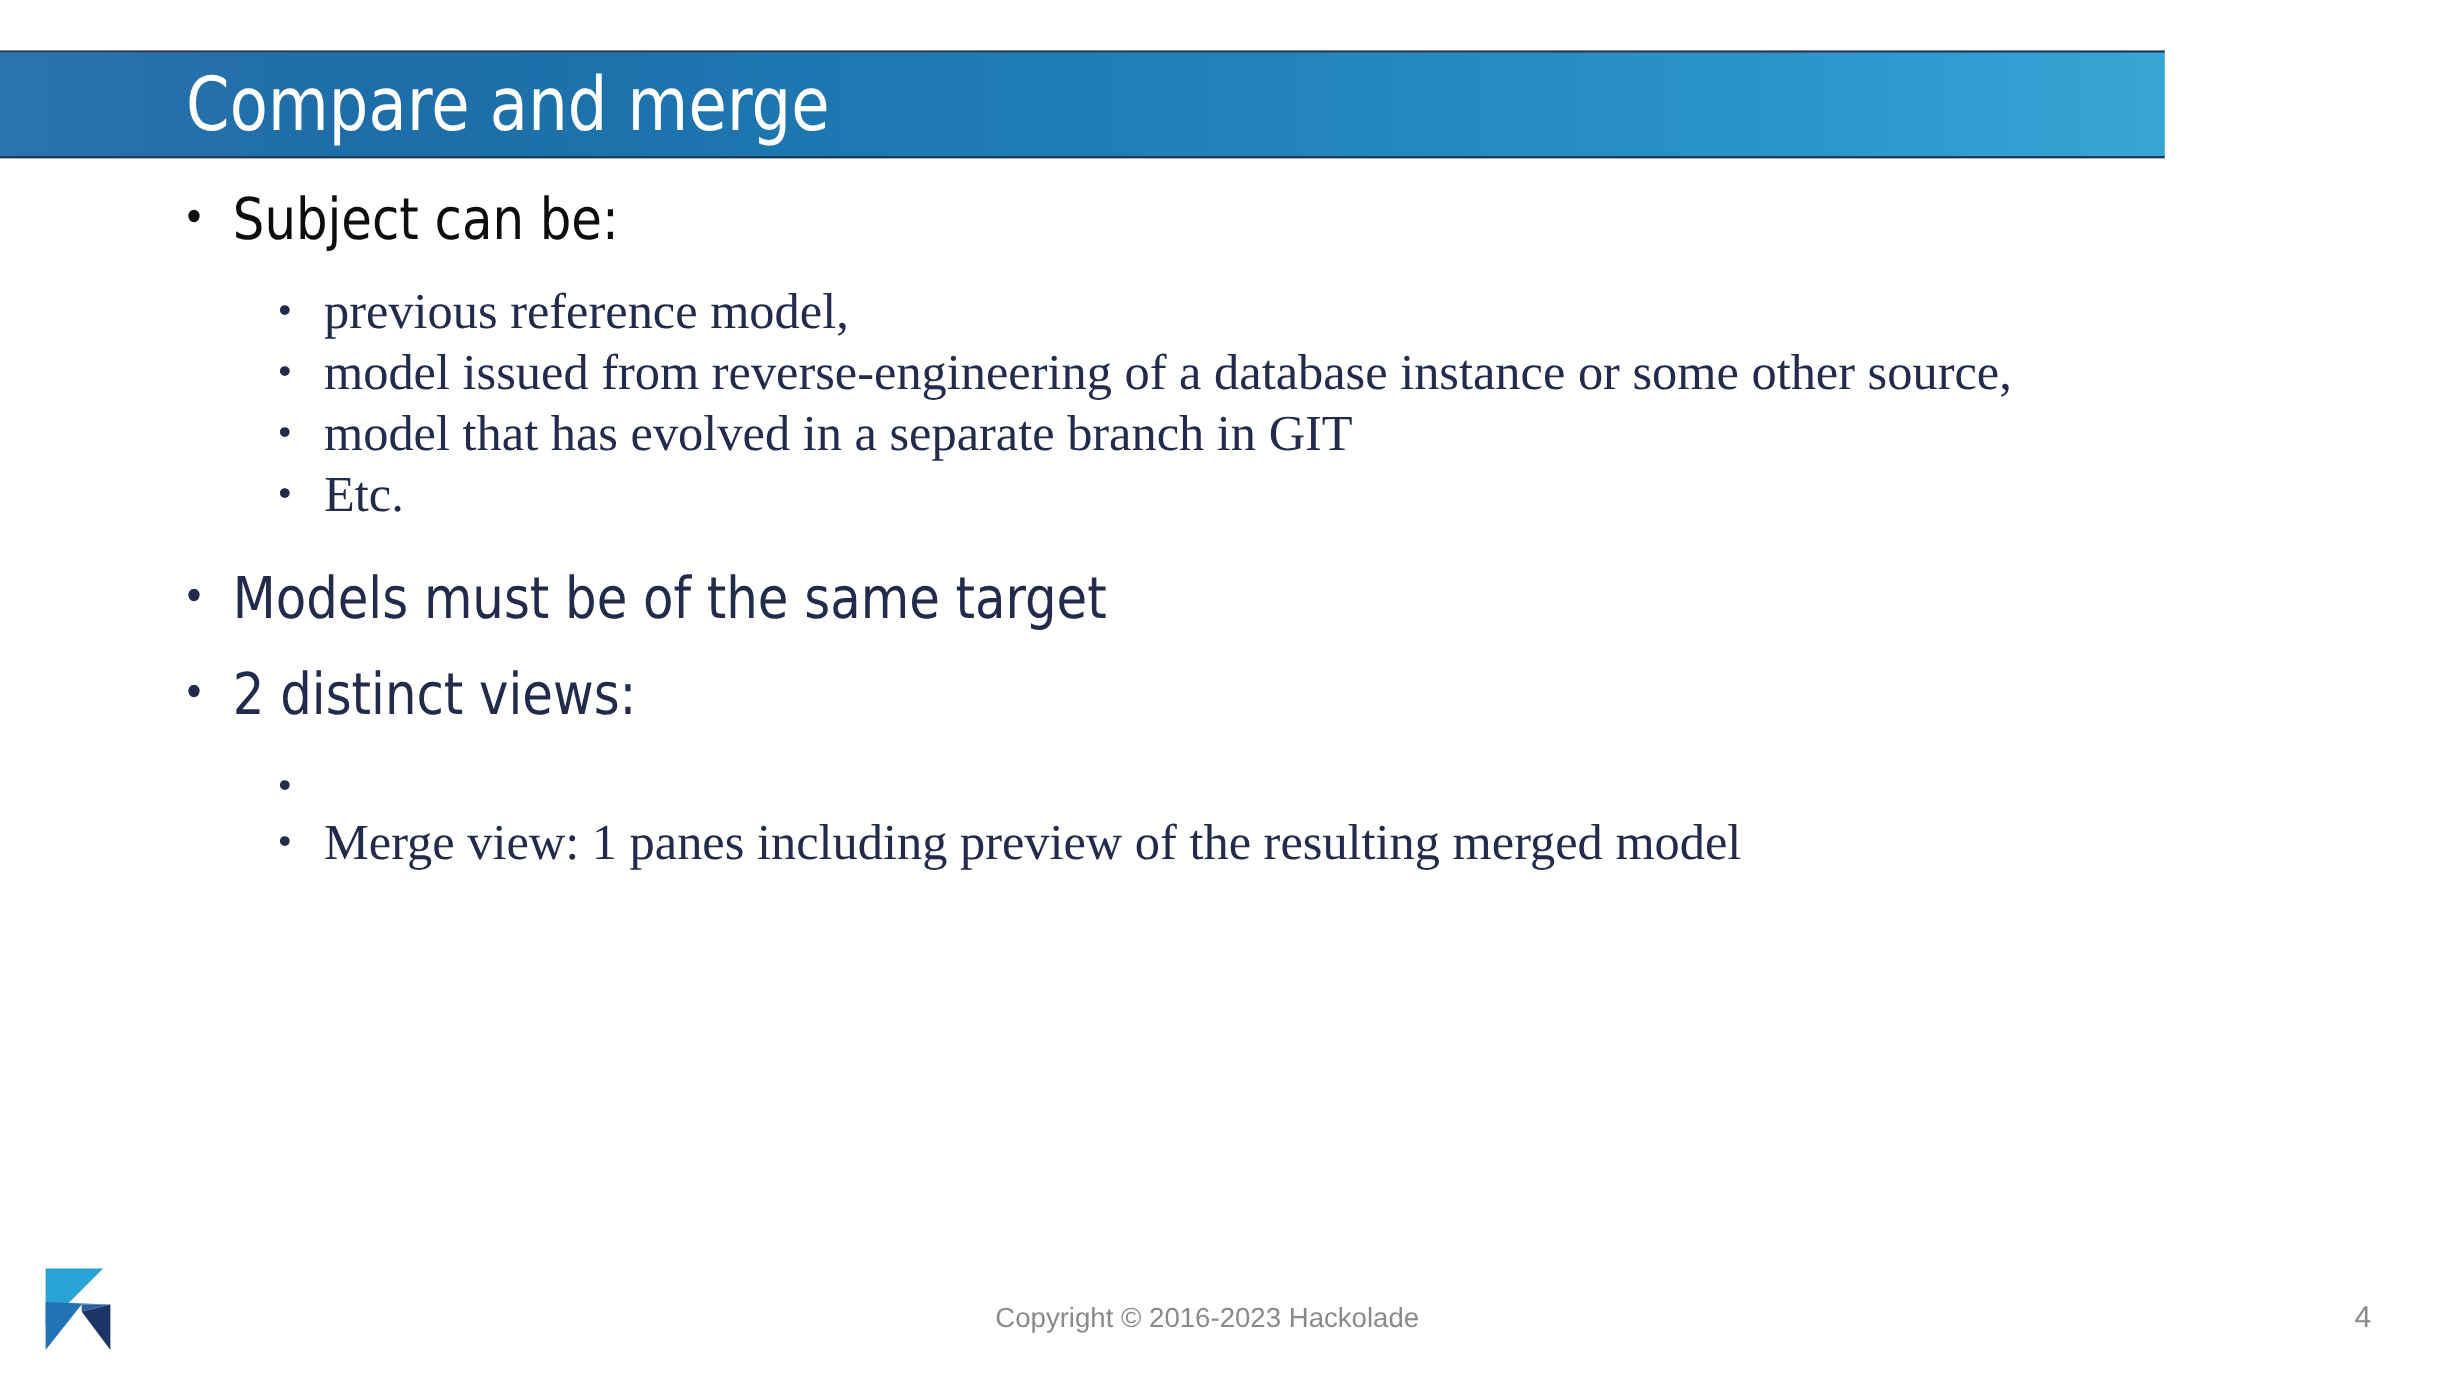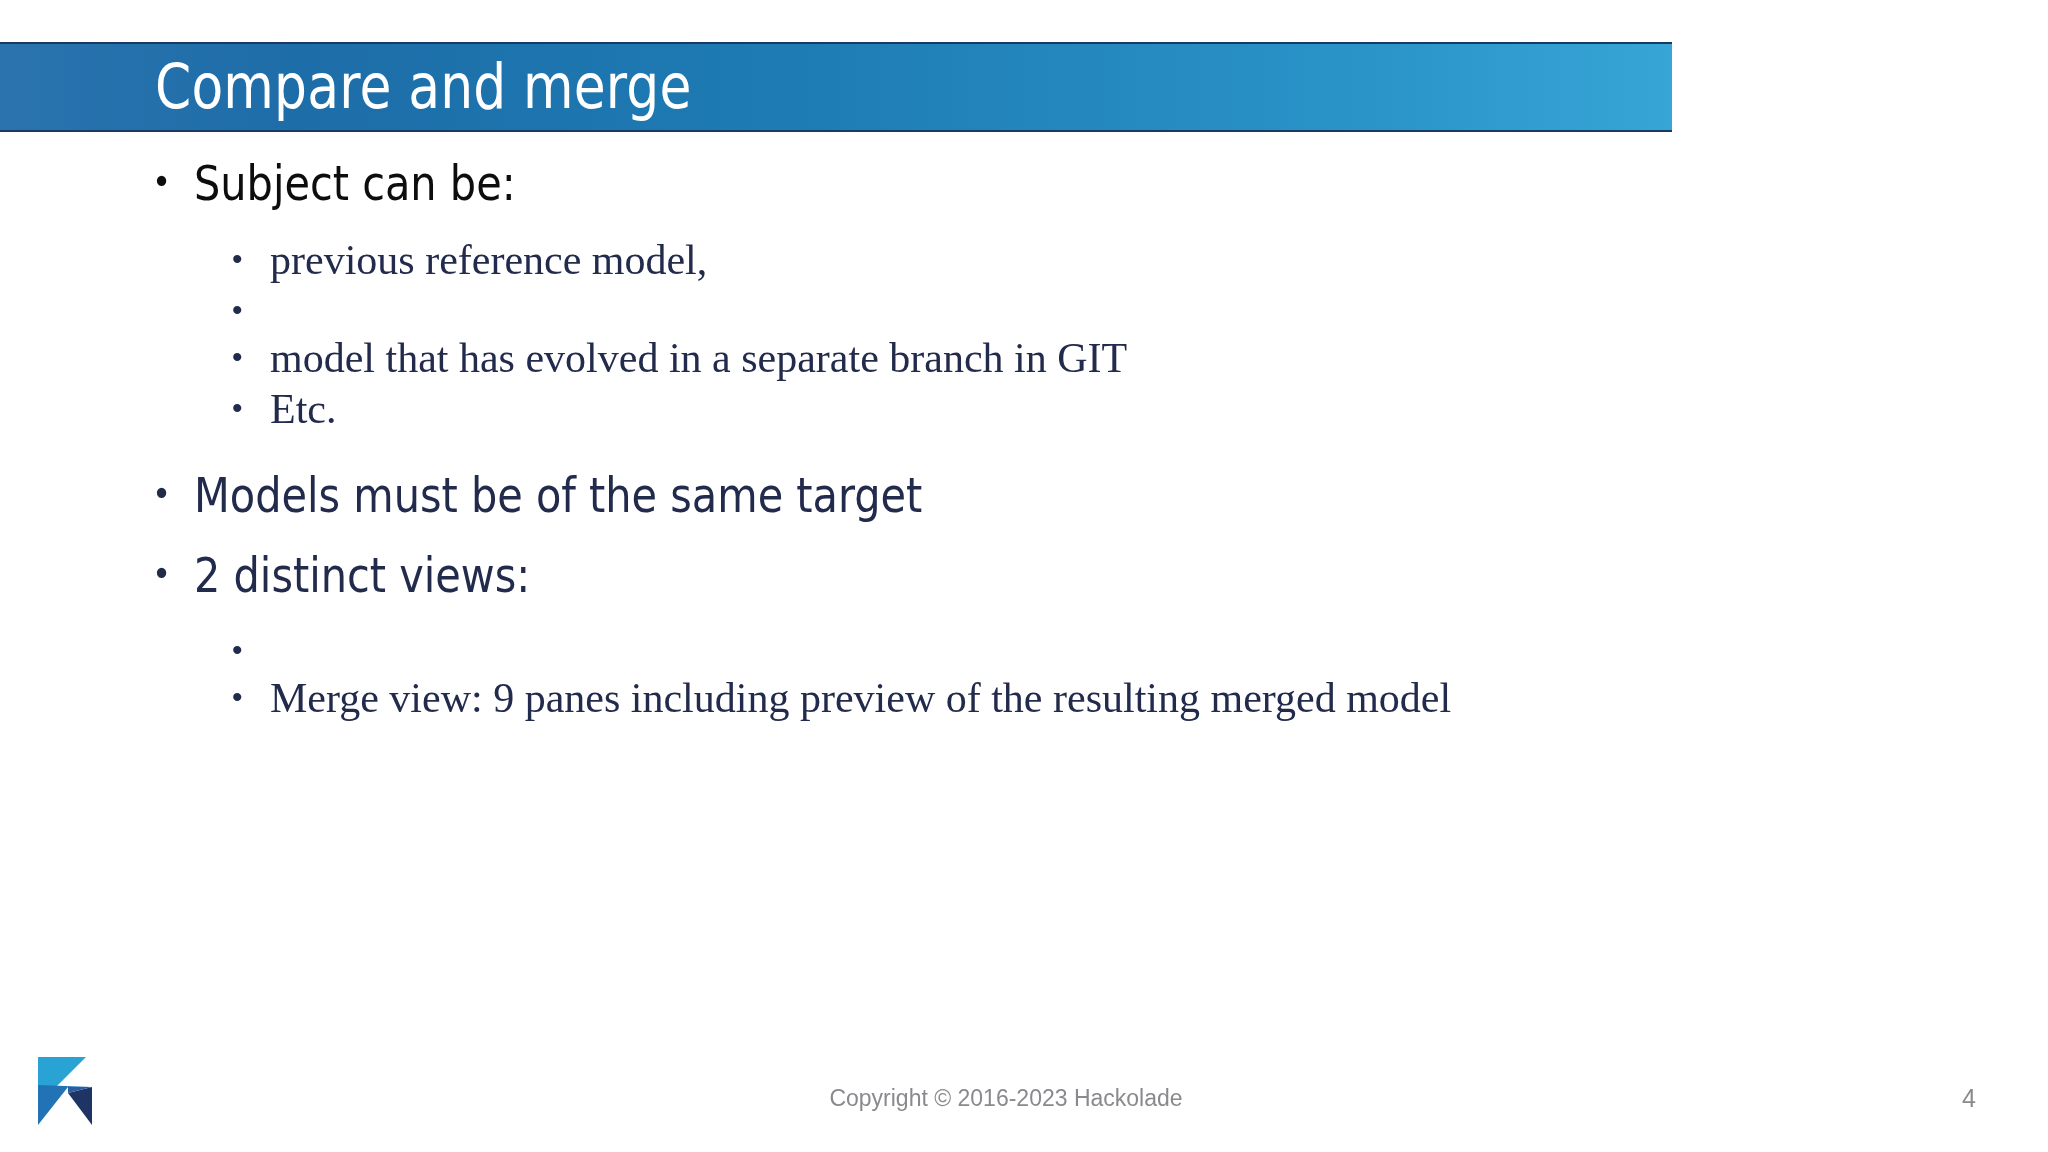--- a/index.html
+++ b/index.html
@@ -14,21 +14,21 @@
     background: #ffffff;
     overflow: hidden;
     font-family: "Liberation Sans", sans-serif;
   }
 
   
   .title-bar {
     position: absolute;
     left: 0;
     top: 42px;
-    width: 1672px;
+    width: 1804px;
     height: 90px;
     background: linear-gradient(to right, #2a73af 0%, #1d6da8 18%, #1e7cb4 48%, #2a94c9 82%, #37a5d6 100%);
     border-top: 2px solid #1b3a63;
     border-bottom: 2px solid #1b3a63;
     box-sizing: border-box;
     display: flex;
     align-items: center;
   }
   .title-text {
     margin-left: 155px;
@@ -142,20 +142,21 @@
       <span class="txt">Subject can be:</span>
     </div>
 
     <div class="lvl2 gap-top-md">
       <span class="bul">•</span>
       <span class="txt">previous reference model,</span>
     </div>
 
     <div class="lvl2 tight">
       <span class="bul">•</span>
+      <span class="txt">model issued from reverse-engineering of a database instance or some other source,</span>
     </div>
 
     <div class="lvl2 tight">
       <span class="bul">•</span>
       <span class="txt">model that has evolved in a separate branch in GIT</span>
     </div>
 
     <div class="lvl2 tight">
       <span class="bul">•</span>
       <span class="txt">Etc.</span>
@@ -170,21 +171,21 @@
       <span class="bul">•</span>
       <span class="txt">2 distinct views:</span>
     </div>
 
     <div class="lvl2 gap-top-md">
       <span class="bul">•</span>
     </div>
 
     <div class="lvl2 tight">
       <span class="bul">•</span>
-      <span class="txt">Merge view: 9 panes including preview of the resulting merged model</span>
+      <span class="txt">Merge view: 1 panes including preview of the resulting merged model</span>
     </div>
 
   </div>
 
   <svg class="logo" viewBox="0 0 58 72" xmlns="http://www.w3.org/2000/svg">
     <polygon points="2,2 50,2 2,50" fill="#29a3d3"></polygon>
     <polygon points="2,30 2,70 32,32 56,32" fill="#2173b5"></polygon>
     <polygon points="56,32 56,70 32,38" fill="#1d3464"></polygon>
     <polygon points="32,32 56,32 32,38" fill="#2a5f9e"></polygon>
   </svg>

